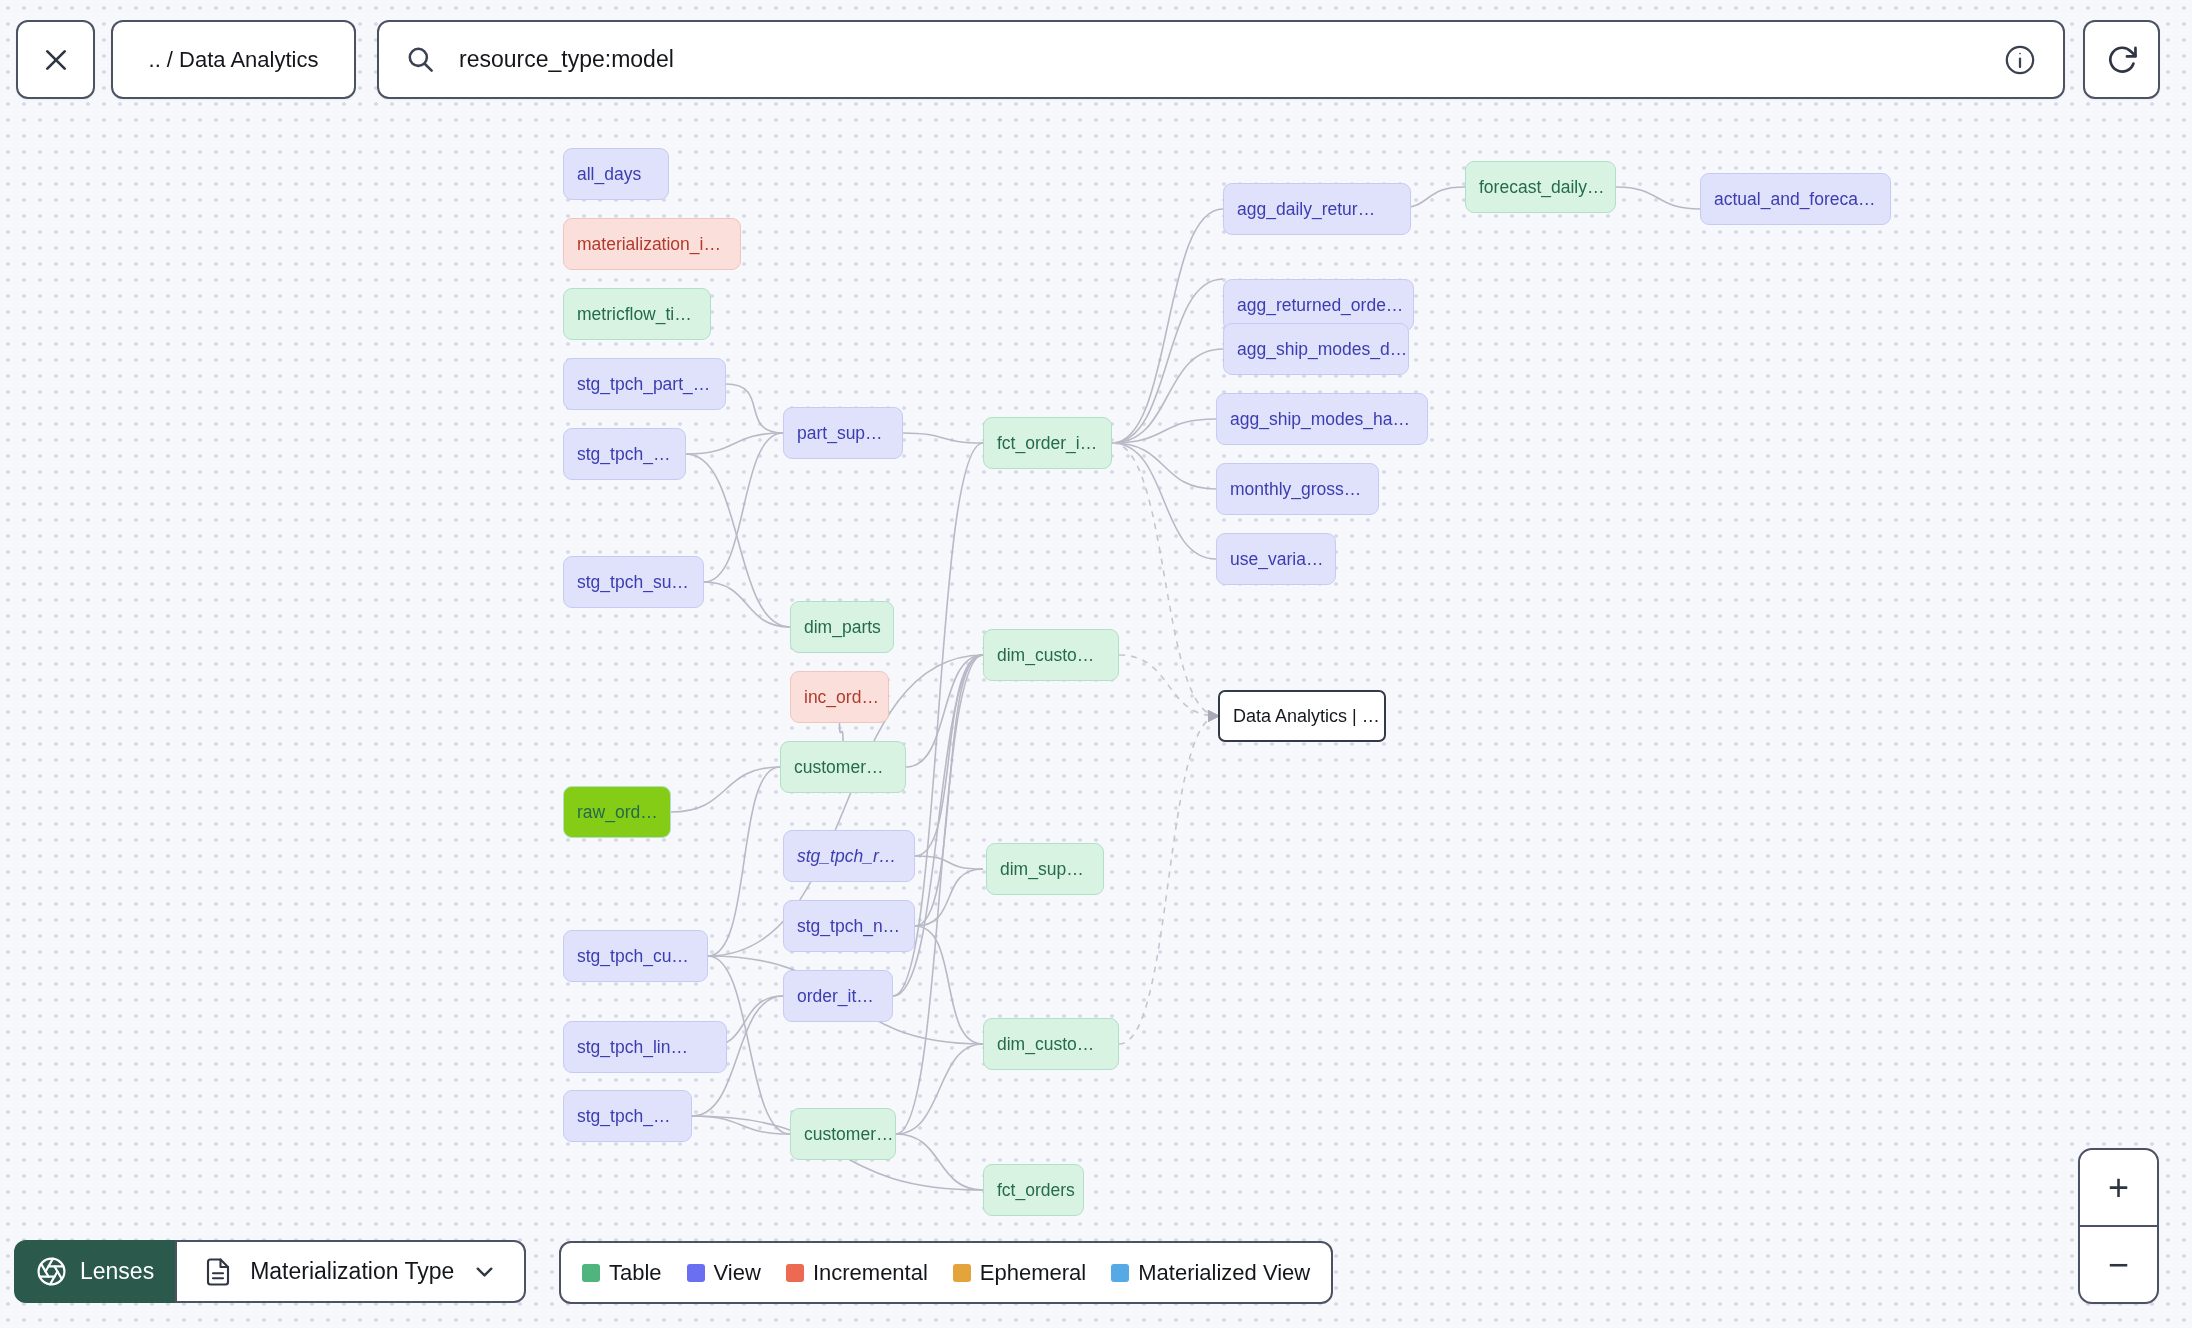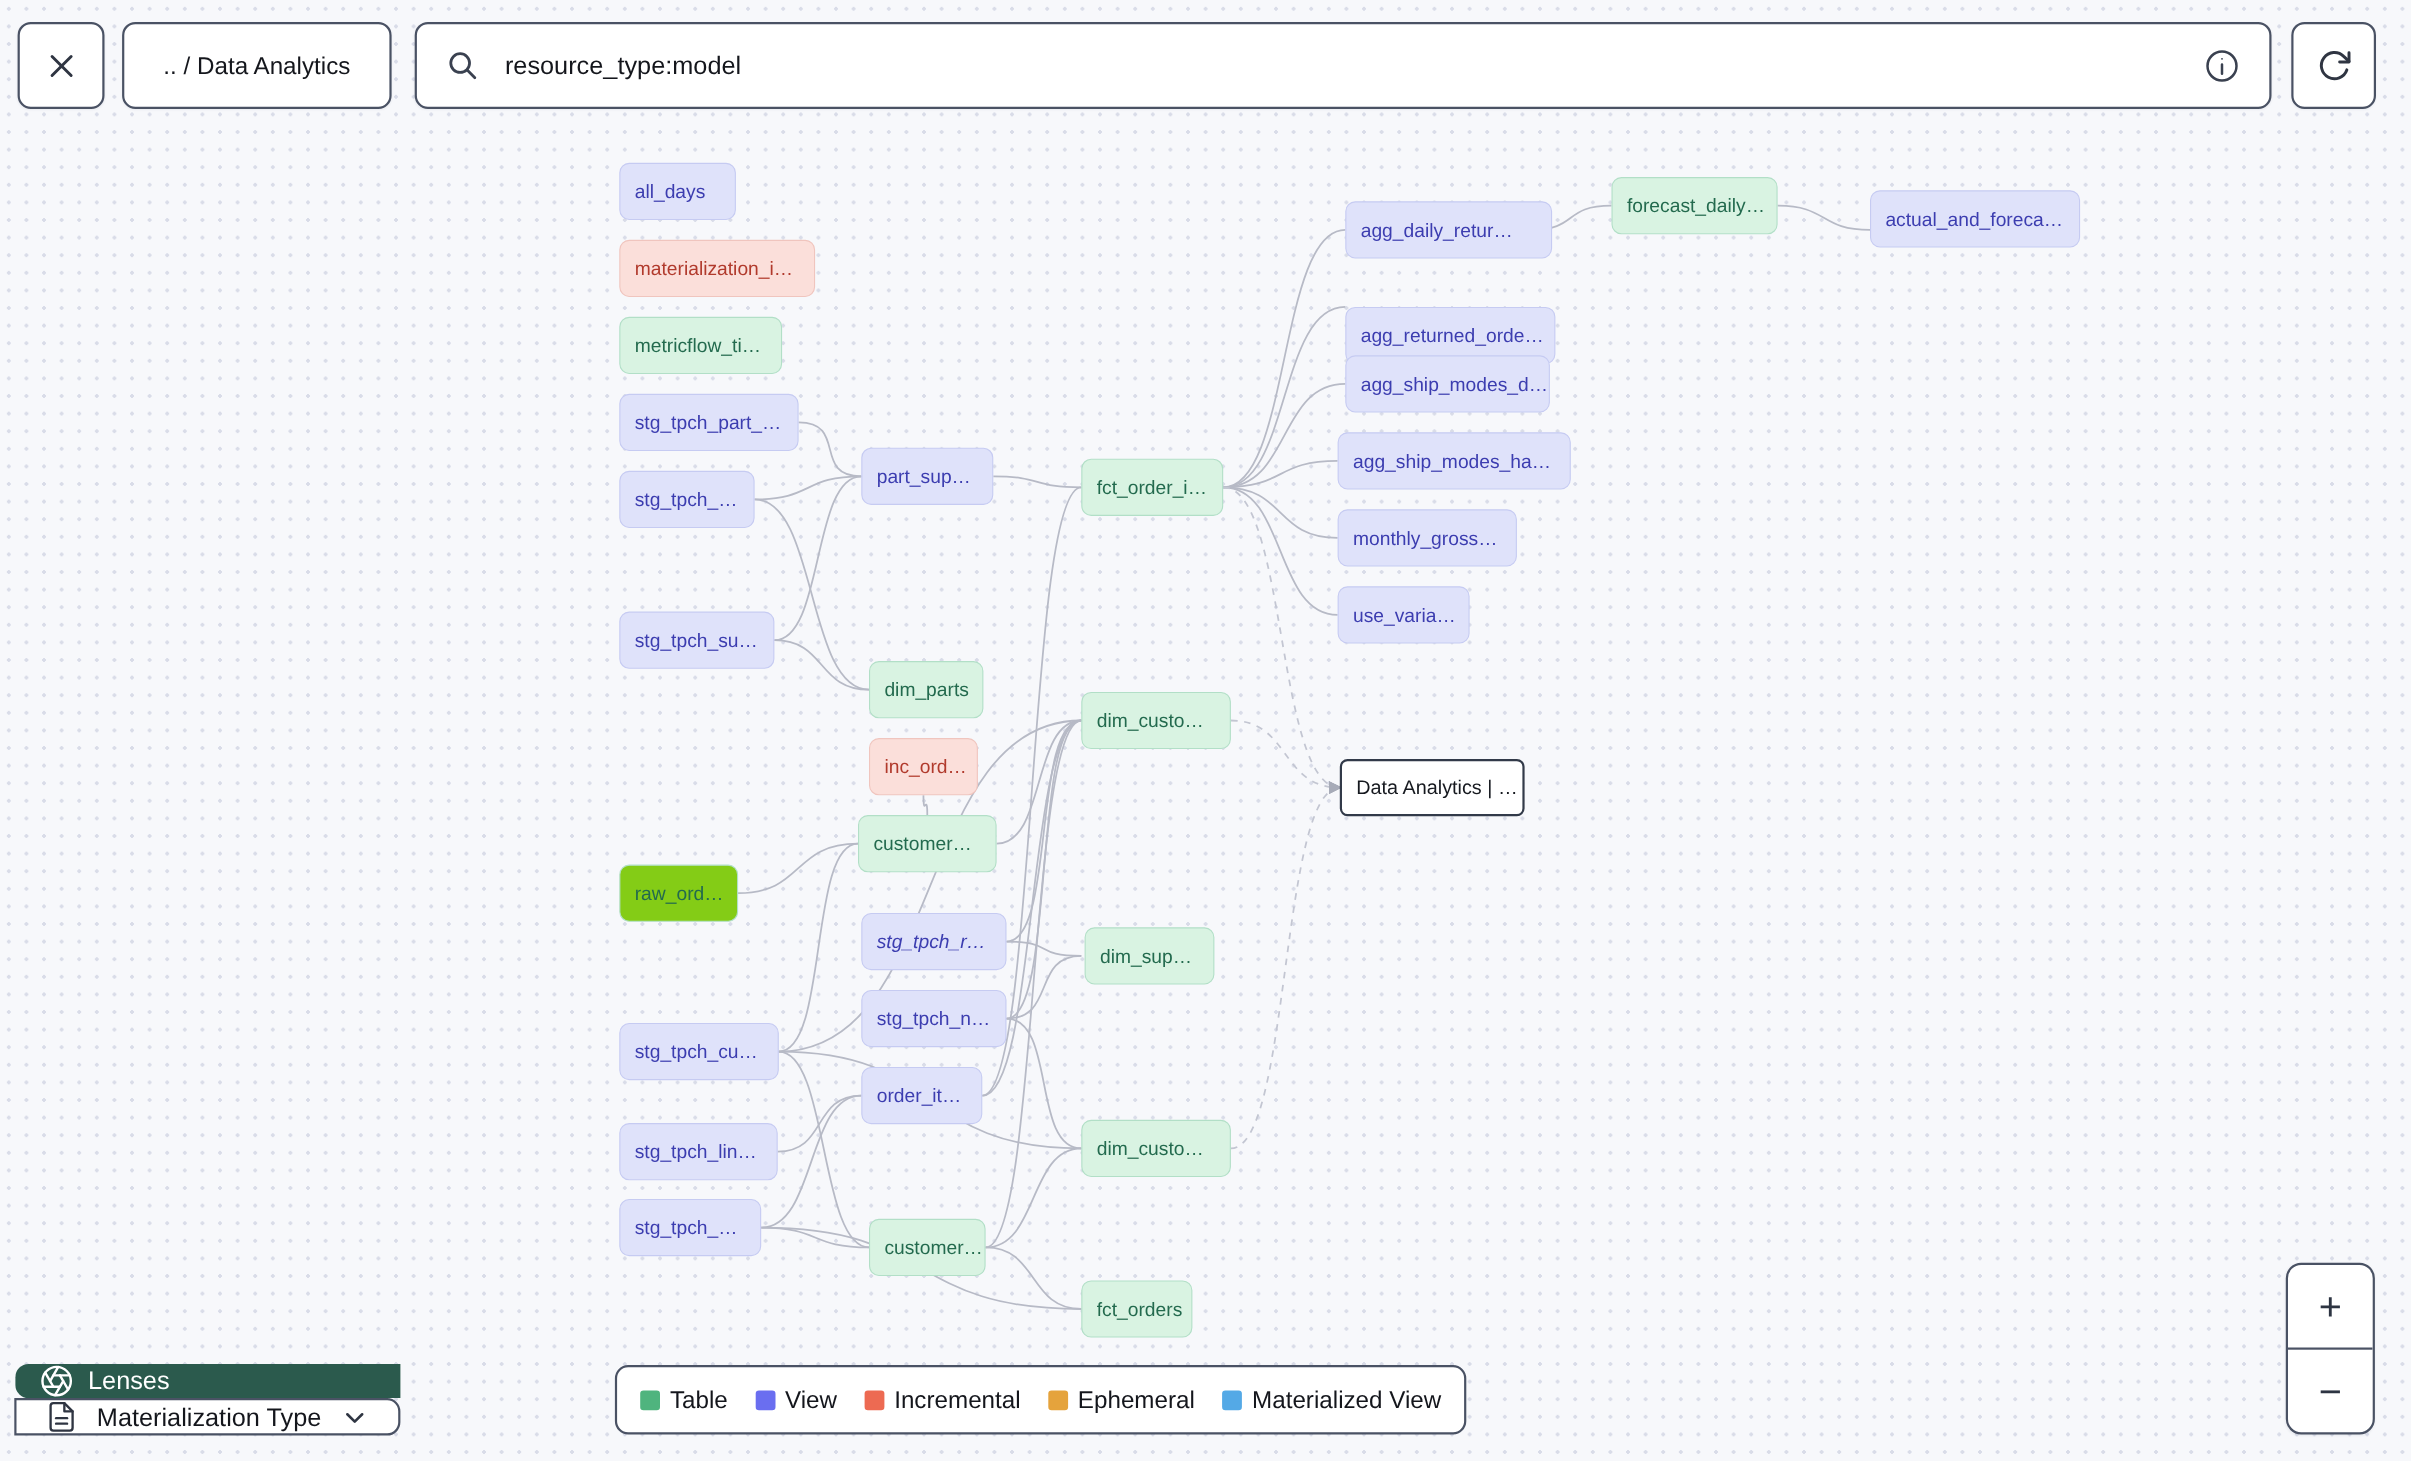--- a/index.html
+++ b/index.html
@@ -34,21 +34,21 @@
   #graph{position:absolute;left:0;top:0;width:2192px;height:1328px;}
   #edges{position:absolute;left:0;top:0;}
   .edge{fill:none;stroke-width:1.6px;}
   .node{
     position:absolute;box-sizing:border-box;border:1.6px solid;border-radius:9px;
     display:flex;align-items:center;padding:0 13px;font-size:17.5px;
     white-space:nowrap;overflow:hidden;cursor:pointer;background:#fff;
   }
   .node.exposure{border-width:2px;border-radius:7px;font-size:18px;}
 
-  #lenses-bar{position:absolute;left:14px;top:1240px;height:63px;display:flex;align-items:stretch;flex-direction:column;}
+  #lenses-bar{position:absolute;left:14px;top:1240px;height:63px;display:flex;align-items:stretch;}
   #lenses-btn{
     color:#fff;border-radius:12px 0 0 12px;display:flex;align-items:center;gap:13px;
     padding:0 22px;font-size:23px;cursor:pointer;
   }
   #lens-select{
     background:#fff;border:2px solid #4a5264;border-radius:0 12px 12px 0;box-sizing:border-box;
     display:flex;align-items:center;gap:17px;padding:0 26px;font-size:23px;cursor:pointer;margin-left:-1px;
   }
   #legend{
     position:absolute;left:559px;top:1241px;height:63px;box-sizing:border-box;
@@ -124,21 +124,21 @@
     <div class="node view" style="left: 563px; top: 556px; width: 141px; height: 52px; background: rgb(223, 226, 250); border-color: rgb(198, 203, 242); color: rgb(60, 61, 176);">stg_tpch_su…</div>
     <div class="node view" style="left: 783px; top: 407px; width: 120px; height: 52px; background: rgb(223, 226, 250); border-color: rgb(198, 203, 242); color: rgb(60, 61, 176);">part_sup…</div>
     <div class="node table" style="left: 790px; top: 601px; width: 104px; height: 52px; background: rgb(217, 243, 226); border-color: rgb(178, 223, 199); color: rgb(35, 106, 78);">dim_parts</div>
     <div class="node incremental" style="left: 790px; top: 671px; width: 99px; height: 52px; background: rgb(251, 223, 218); border-color: rgb(240, 197, 190); color: rgb(177, 58, 44);">inc_ord…</div>
     <div class="node table" style="left: 780px; top: 741px; width: 126px; height: 52px; background: rgb(217, 243, 226); border-color: rgb(178, 223, 199); color: rgb(35, 106, 78);">customer…</div>
     <div class="node table" style="left: 563px; top: 786px; width: 108px; height: 52px; background: #84cc16; border-color: rgb(178, 223, 199); color: rgb(35, 106, 78);">raw_ord…</div>
     <div class="node view" style="left: 783px; top: 830px; width: 132px; height: 52px; background: rgb(223, 226, 250); border-color: rgb(198, 203, 242); color: rgb(60, 61, 176); font-style: italic;">stg_tpch_r…</div>
     <div class="node view" style="left: 783px; top: 900px; width: 132px; height: 52px; background: rgb(223, 226, 250); border-color: rgb(198, 203, 242); color: rgb(60, 61, 176);">stg_tpch_n…</div>
     <div class="node view" style="left: 563px; top: 930px; width: 145px; height: 52px; background: rgb(223, 226, 250); border-color: rgb(198, 203, 242); color: rgb(60, 61, 176);">stg_tpch_cu…</div>
     <div class="node view" style="left: 783px; top: 970px; width: 110px; height: 52px; background: rgb(223, 226, 250); border-color: rgb(198, 203, 242); color: rgb(60, 61, 176);">order_it…</div>
-    <div class="node view" style="left: 563px; top: 1021px; width: 144px; height: 52px; background: rgb(223, 226, 250); border-color: rgb(198, 203, 242); color: rgb(60, 61, 176);">stg_tpch_lin…</div>
+    <div class="node view" style="left: 563px; top: 1021px; width: 164px; height: 52px; background: rgb(223, 226, 250); border-color: rgb(198, 203, 242); color: rgb(60, 61, 176);">stg_tpch_lin…</div>
     <div class="node view" style="left: 563px; top: 1090px; width: 129px; height: 52px; background: rgb(223, 226, 250); border-color: rgb(198, 203, 242); color: rgb(60, 61, 176);">stg_tpch_…</div>
     <div class="node table" style="left: 790px; top: 1108px; width: 106px; height: 52px; background: rgb(217, 243, 226); border-color: rgb(178, 223, 199); color: rgb(35, 106, 78);">customer…</div>
     <div class="node table" style="left: 983px; top: 417px; width: 129px; height: 52px; background: rgb(217, 243, 226); border-color: rgb(178, 223, 199); color: rgb(35, 106, 78);">fct_order_i…</div>
     <div class="node table" style="left: 983px; top: 629px; width: 136px; height: 52px; background: rgb(217, 243, 226); border-color: rgb(178, 223, 199); color: rgb(35, 106, 78);">dim_custo…</div>
     <div class="node table" style="left: 986px; top: 843px; width: 118px; height: 52px; background: rgb(217, 243, 226); border-color: rgb(178, 223, 199); color: rgb(35, 106, 78);">dim_sup…</div>
     <div class="node table" style="left: 983px; top: 1018px; width: 136px; height: 52px; background: rgb(217, 243, 226); border-color: rgb(178, 223, 199); color: rgb(35, 106, 78);">dim_custo…</div>
     <div class="node table" style="left: 983px; top: 1164px; width: 101px; height: 52px; background: rgb(217, 243, 226); border-color: rgb(178, 223, 199); color: rgb(35, 106, 78);">fct_orders</div>
     <div class="node view" style="left: 1223px; top: 183px; width: 188px; height: 52px; background: rgb(223, 226, 250); border-color: rgb(198, 203, 242); color: rgb(60, 61, 176);">agg_daily_retur…</div>
     <div class="node table" style="left: 1465px; top: 161px; width: 151px; height: 52px; background: rgb(217, 243, 226); border-color: rgb(178, 223, 199); color: rgb(35, 106, 78);">forecast_daily…</div>
     <div class="node view" style="left: 1700px; top: 173px; width: 191px; height: 52px; background: rgb(223, 226, 250); border-color: rgb(198, 203, 242); color: rgb(60, 61, 176);">actual_and_foreca…</div>

